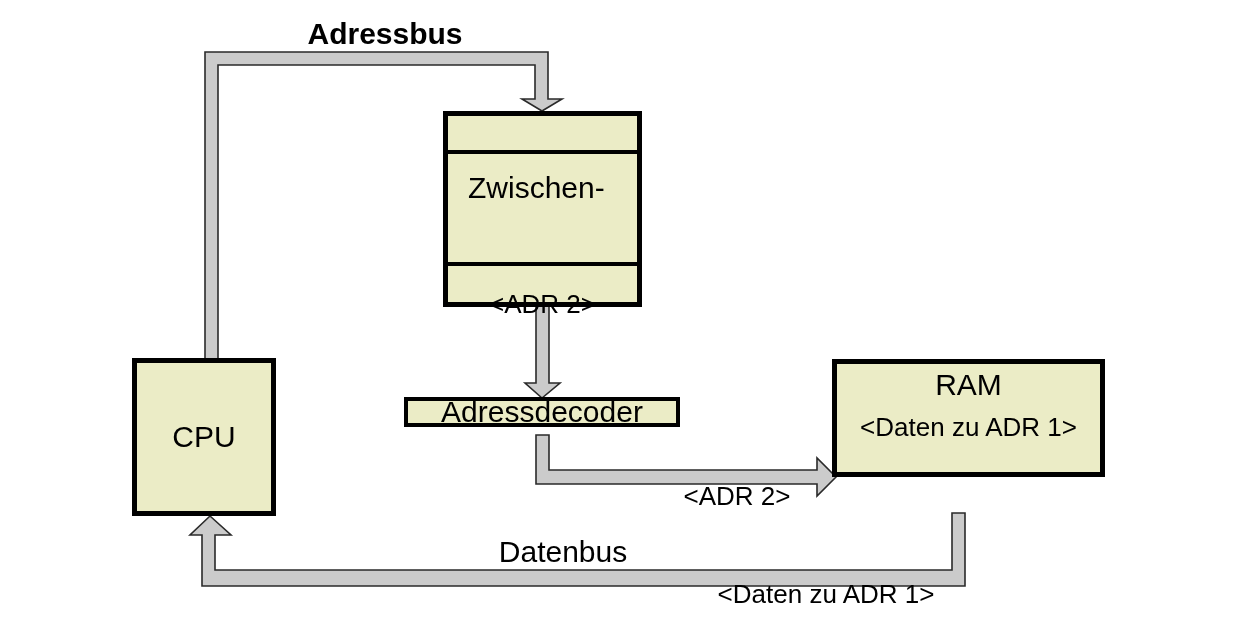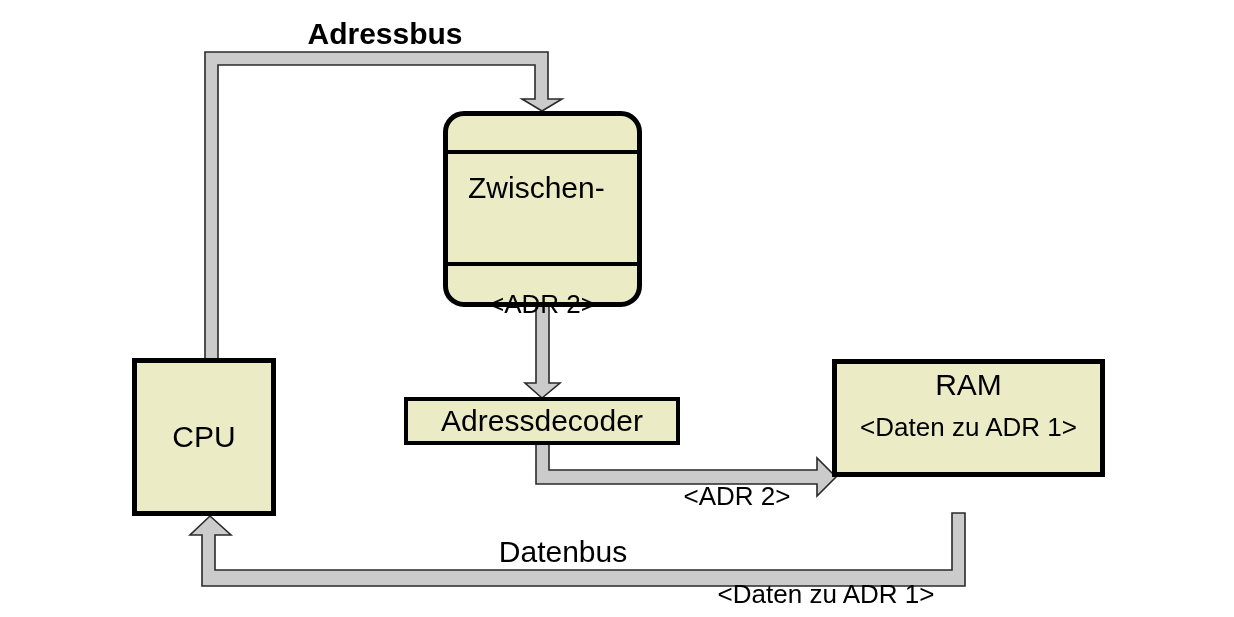--- a/index.html
+++ b/index.html
@@ -53,38 +53,38 @@
   
   .cpu-box {
     left: 132px; top: 358px;
     width: 144px; height: 158px;
     display: flex; align-items: center; justify-content: center;
   }
   
   .zs-box {
     left: 443px; top: 111px;
     width: 199px; height: 196px;
-    display: flex; flex-direction: column; border-radius: 21px;
+    display: flex; flex-direction: column;
   }
   .zs-top { height: 34px; }
   .zs-mid {
     border-top: 4px solid var(--box-border);
     border-bottom: 4px solid var(--box-border);
     flex: 1;
     padding: 14px 0 0 20px;
   }
   .zs-mid .line { display: block; font-size: 30px; line-height: 40px; }
   .zs-slot {
     height: 36px;
     display: flex; align-items: center; justify-content: center;
   }
   
   .decoder-box {
     left: 404px; top: 397px;
-    width: 276px; height: 48px;
+    width: 276px; height: 30px;
     border-width: 4px;
     display: flex; align-items: center; justify-content: center;
   }
   
   .ram-box {
     left: 832px; top: 359px;
     width: 273px; height: 118px;
     display: flex; flex-direction: column; align-items: center;
   }
   .ram-title { margin-top: 4px; }

